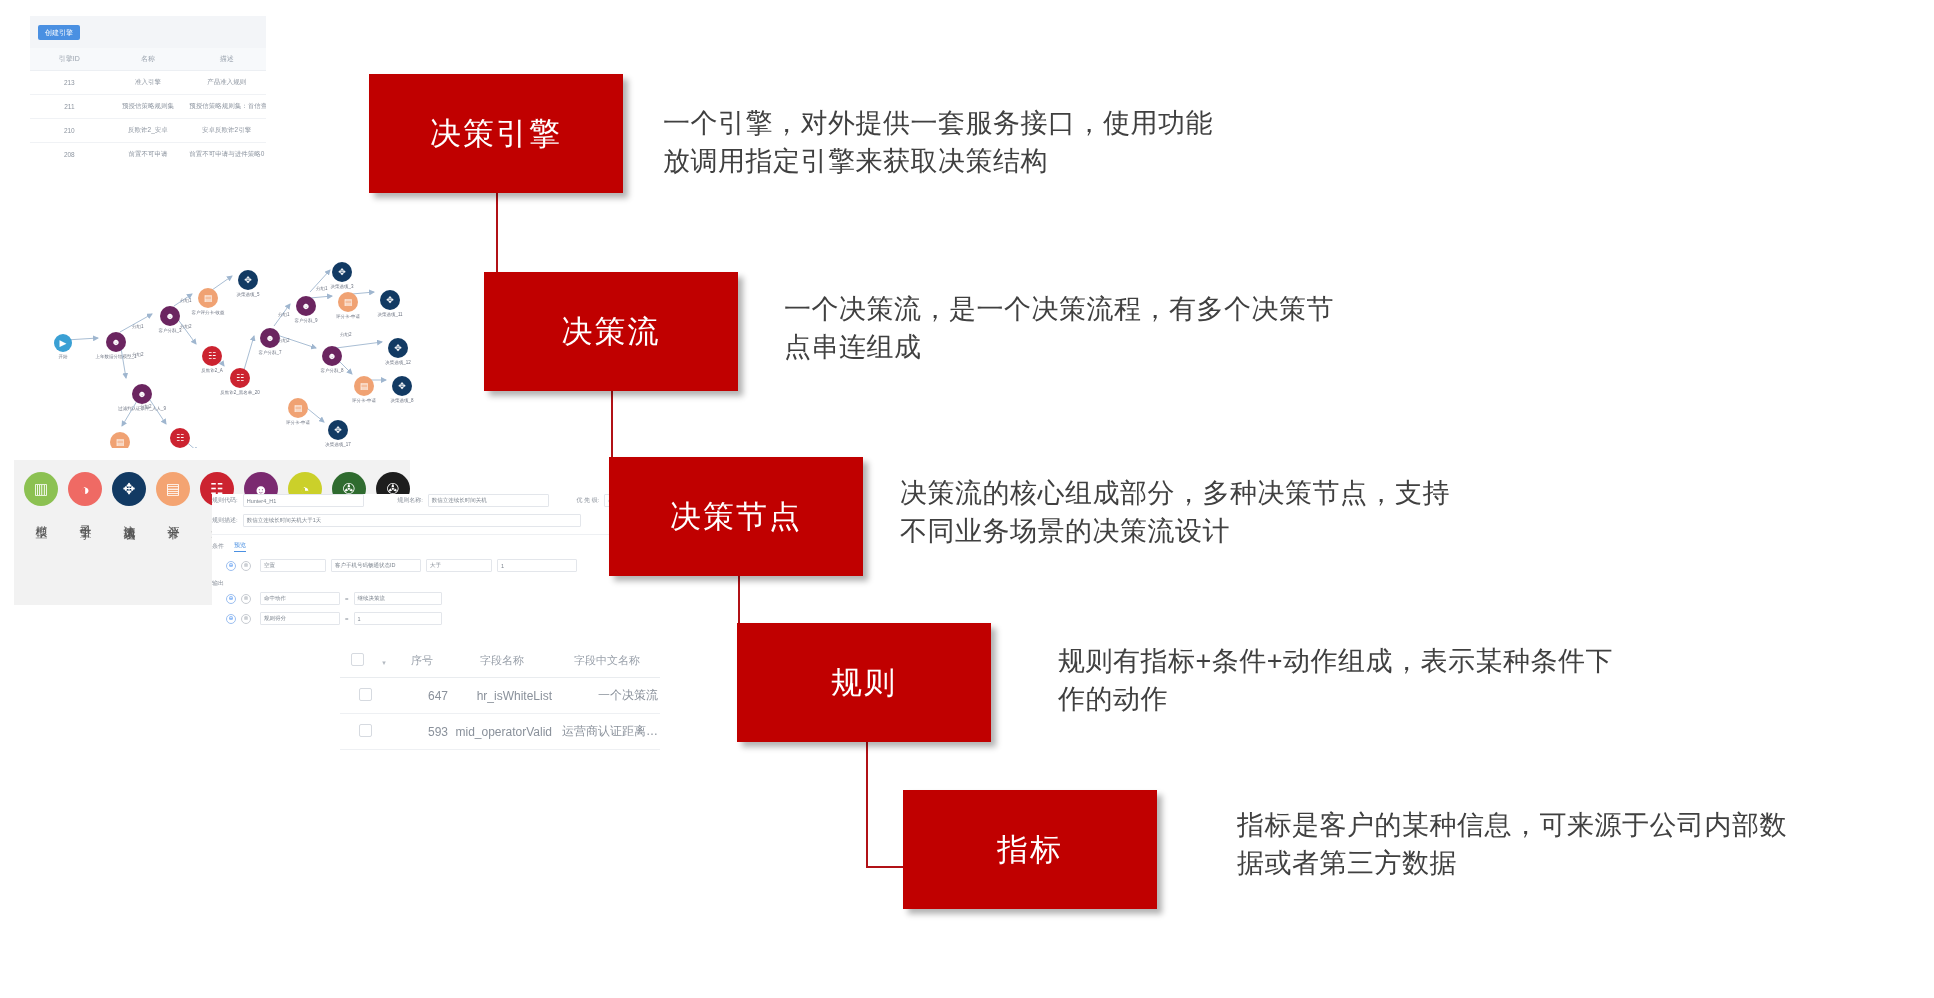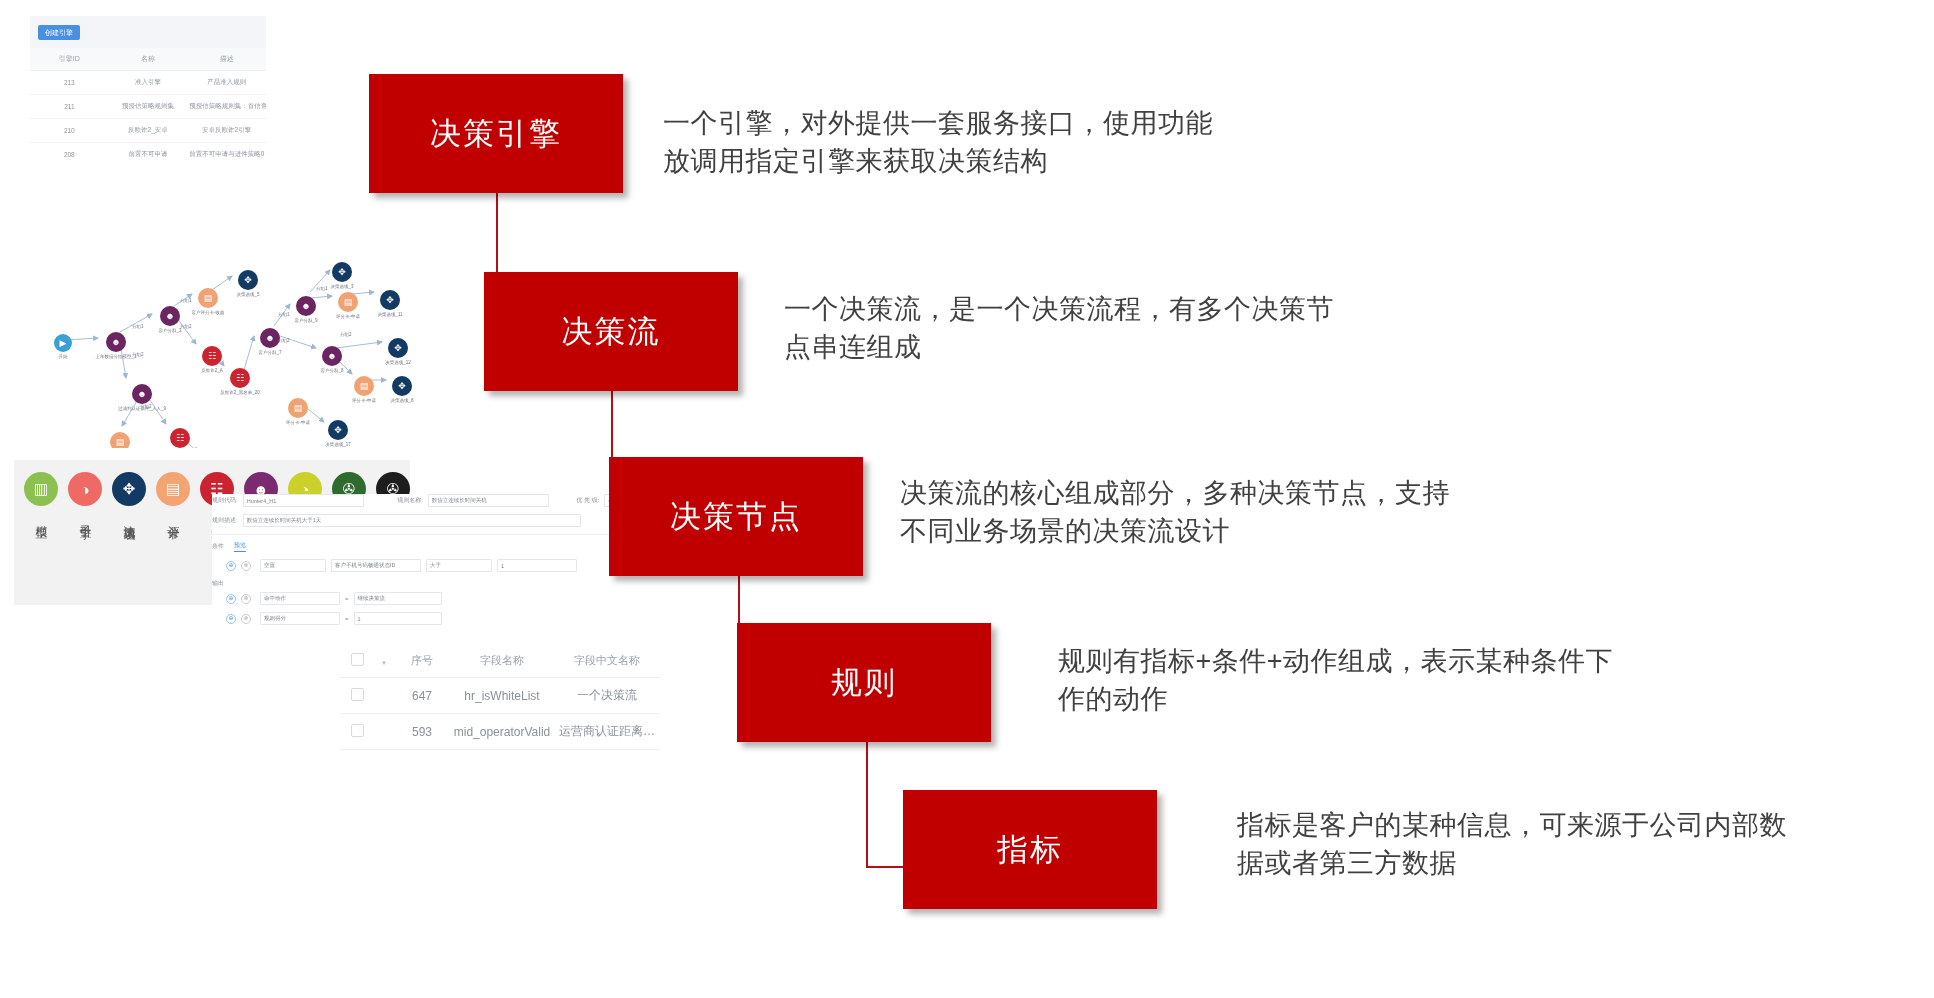--- a/index.html
+++ b/index.html
@@ -107,21 +107,21 @@
   .rf-hr{height:1px;background:#eef0f3;margin:6px 0;}
 
   
   .metric-wrap{left:340px;top:644px;width:320px;height:120px;background:#fff;}
   .mt{width:100%;border-collapse:collapse;table-layout:fixed;}
   .mt th{
     font-size:11px;font-weight:normal;color:#9aa1ab;padding:9px 2px;
     border-bottom:1px solid #e9ecef;text-align:center;
   }
   .mt td{
-    font-size:12px;color:#8a919b;padding:9px 2px;text-align:center;
+    font-size:12px;color:#8a919b;padding:9px 2px;text-align:right;
     border-bottom:1px solid #eef0f3;white-space:nowrap;overflow:hidden;
   }
   .chk{
     width:11px;height:11px;border:1px solid #d6dae0;border-radius:2px;
     display:inline-block;background:#fff;
   }
   .caret{font-size:7px;color:#b4bac1;}
 </style>
 </head>
 <body>

